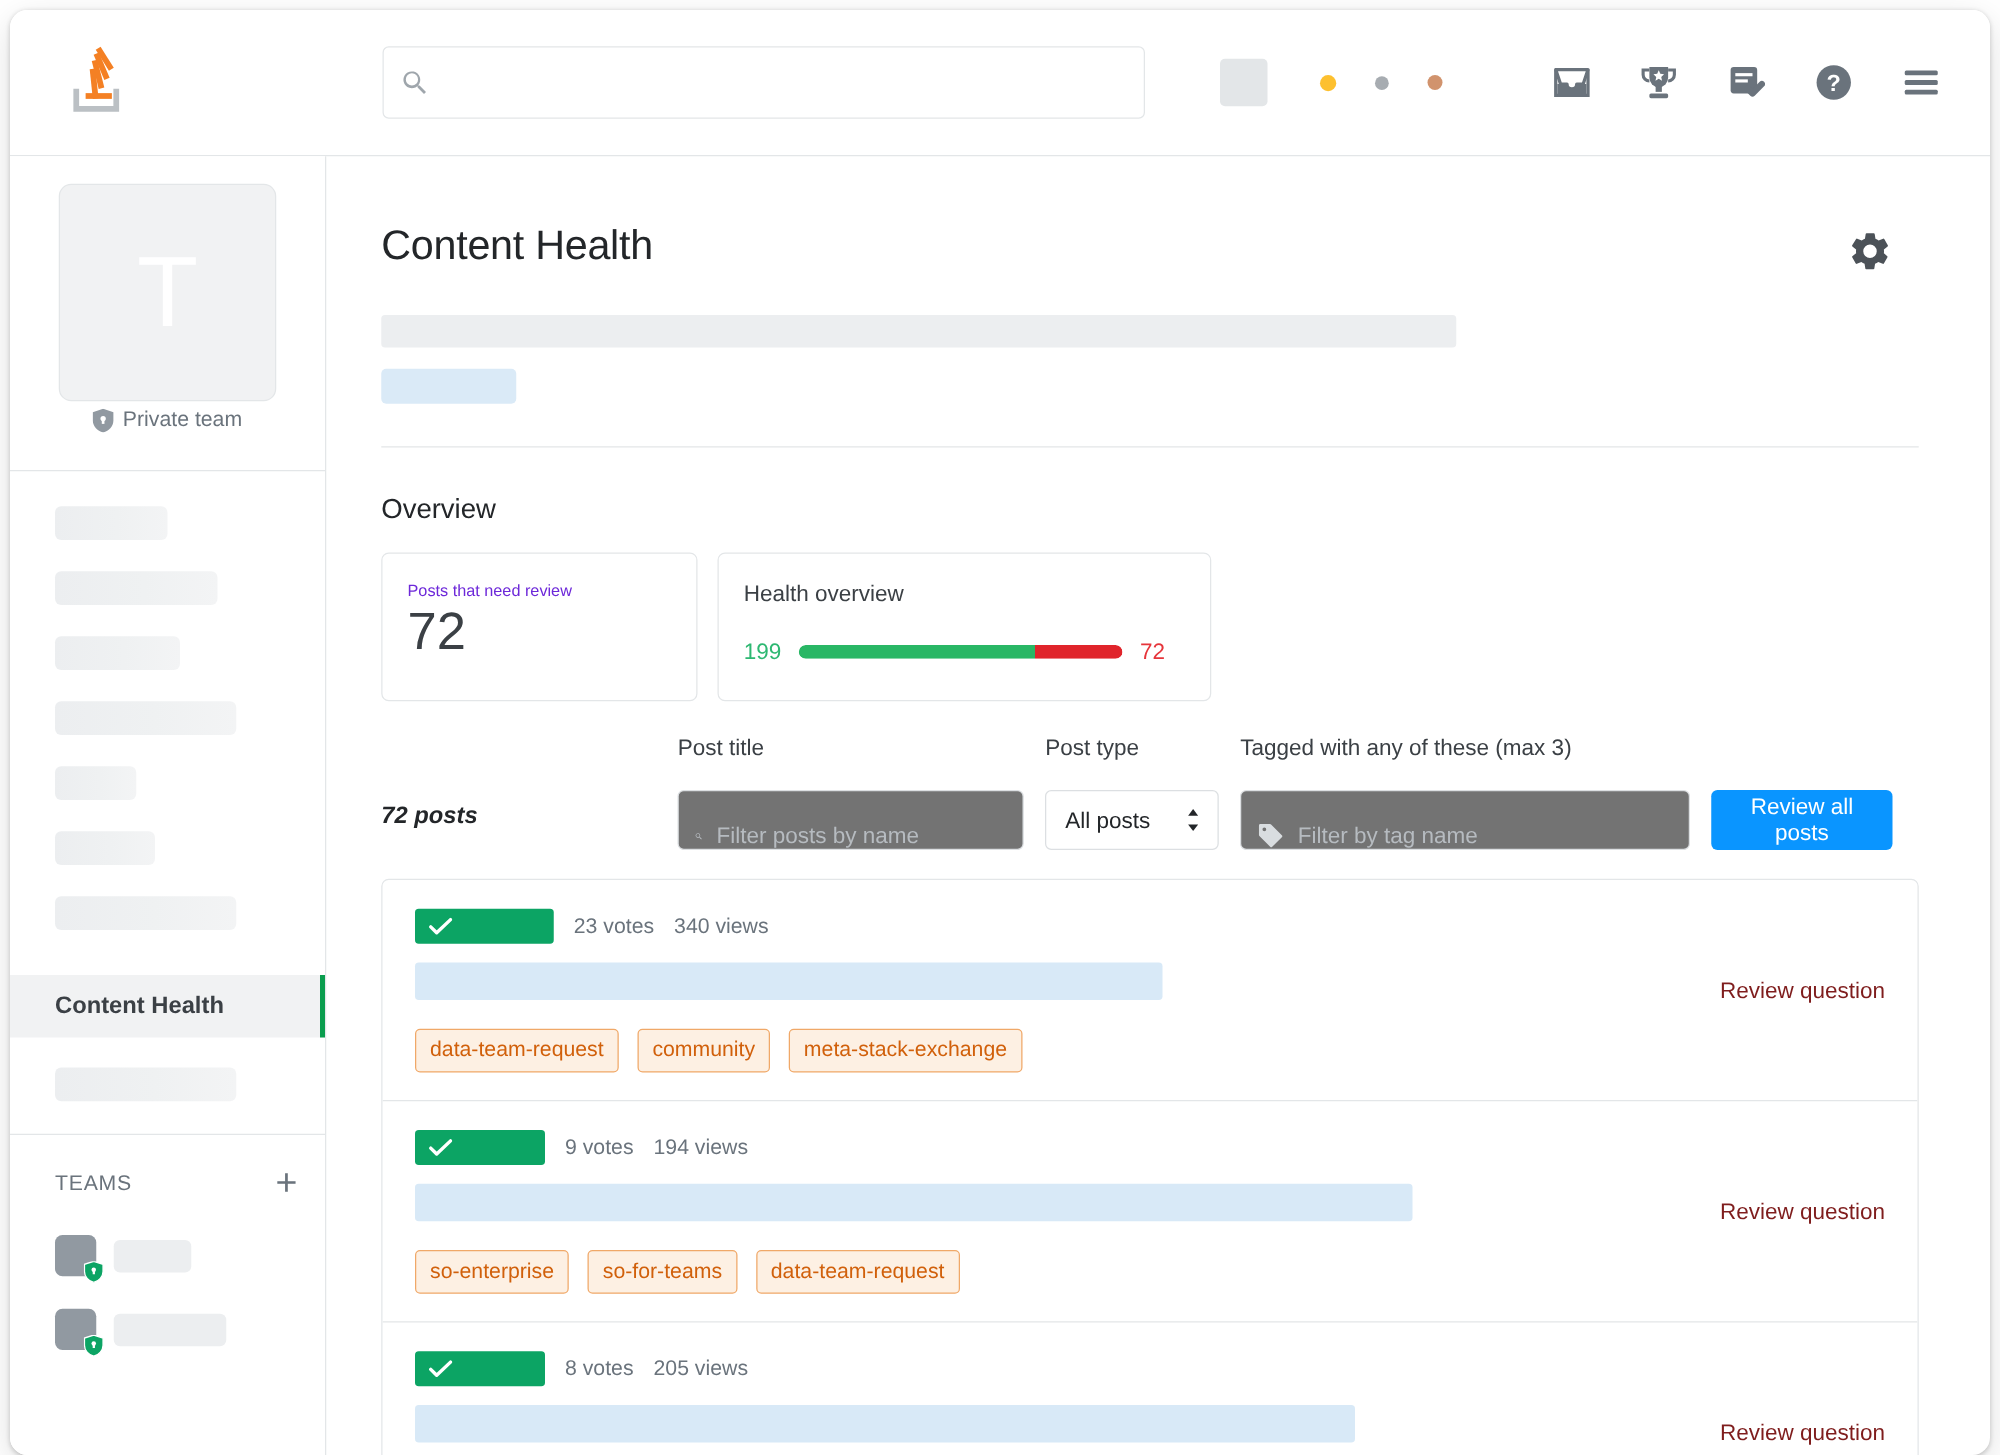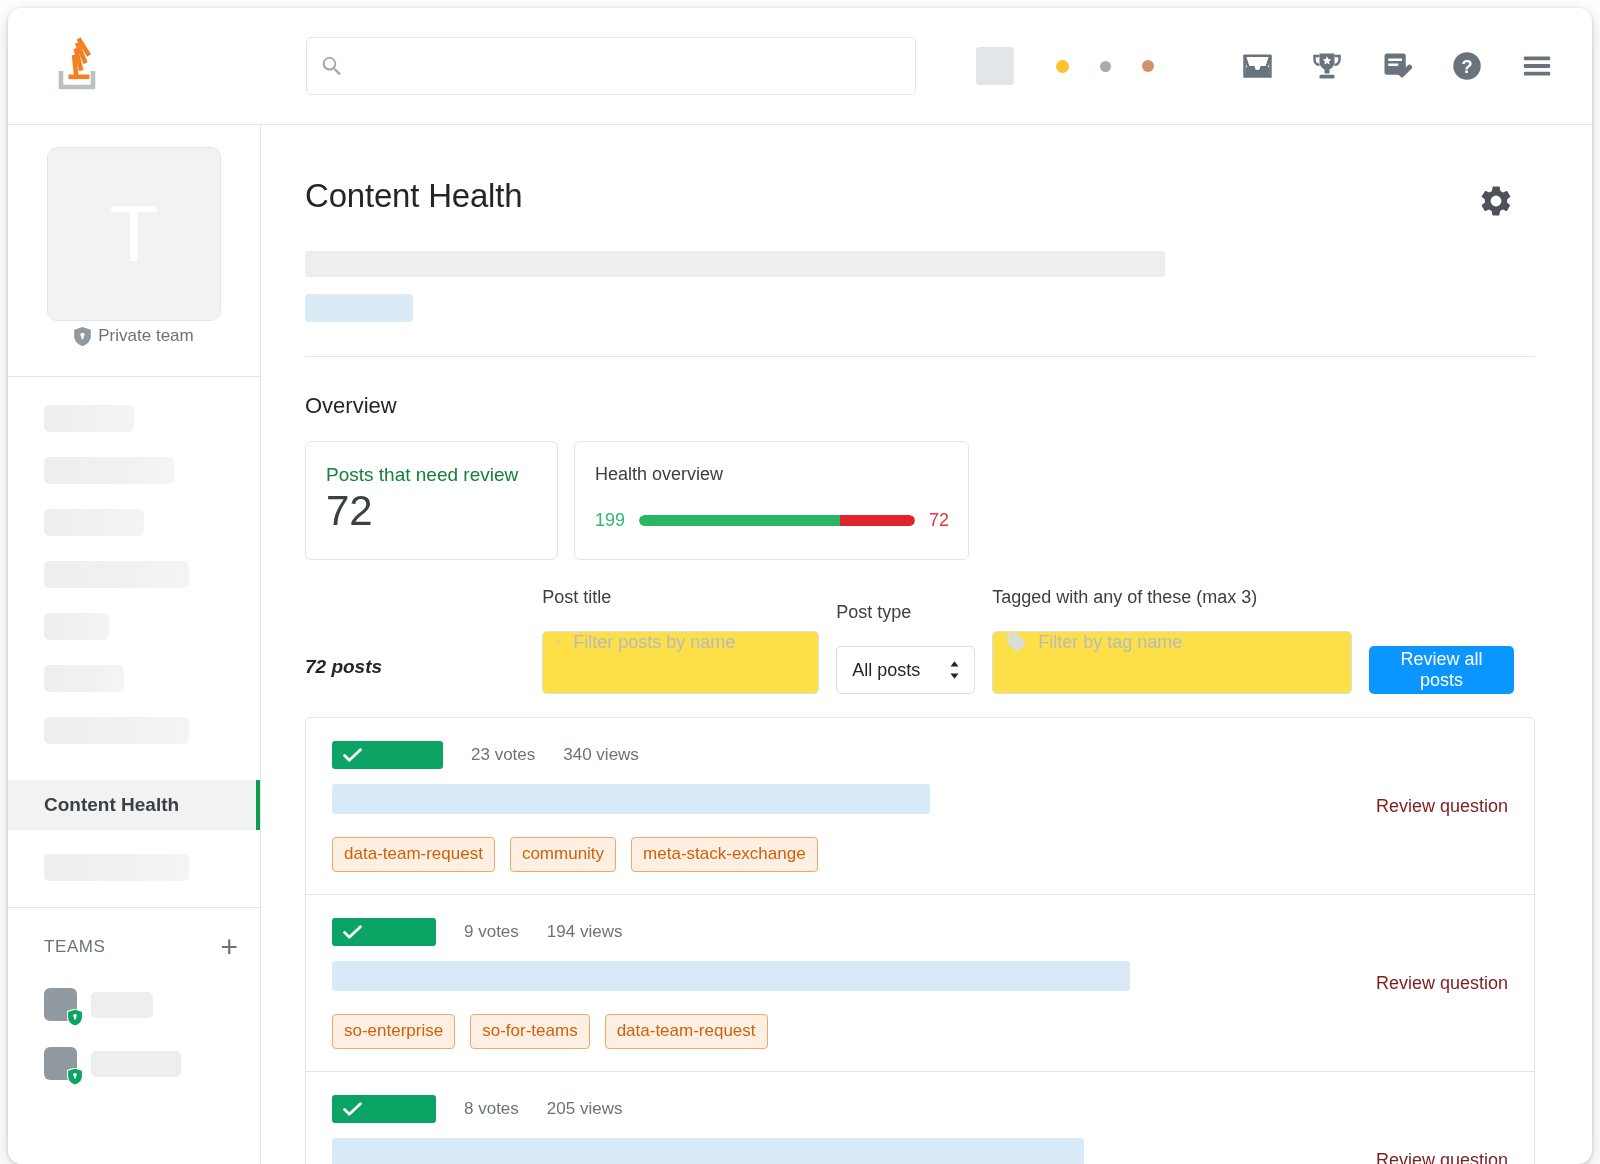--- a/index.html
+++ b/index.html
@@ -104,39 +104,39 @@
   .gear { cursor: pointer; margin-top: 6px; }
   .redact-lg { width: 860px; height: 26px; background: #eceef0; border-radius: 3px; margin-top: 28px; }
   .redact-blue { width: 108px; height: 28px; background: #daeaf7; border-radius: 4px; margin-top: 17px; }
   .divider { height: 1px; background: #e3e6e8; margin-top: 34px; width: 1230px; }
 
   .section-title { font-size: 22px; color: #232629; margin-top: 36px; font-weight: 400;}
 
   .cards { display: flex; gap: 16px; margin-top: 22px; }
   .card { border: 1px solid #e3e6e8; border-radius: 6px; background: #fff; }
   .card-review { width: 253px; height: 119px; padding: 22px 20px 0; }
-  .card-review .lbl { font-size: 19px; color: #15803d; }
+  .card-review .lbl { font-size: 13px; color: #6d28d9; }
   .card-review .big { font-size: 42px; color: #3b4045; margin-top: 2px; font-weight: 400; line-height: 1.1;}
-  .card-health { width: 395px; height: 119px; padding: 22px 19px 0 20px; }
+  .card-health { width: 395px; height: 119px; padding: 22px 36px 0 20px; }
   .card-health .lbl { font-size: 18px; color: #3b4045; }
   .health-row { display: flex; align-items: center; margin-top: 25px; gap: 14px; }
   .hnum.green { color: #2eb872; font-size: 18px; }
   .hnum.red { color: #e6353b; font-size: 18px; }
   .hbar { flex: 1; height: 11px; border-radius: 6px; overflow: hidden; display: flex; }
   .hbar .g { background: #29b765; height: 100%; border-radius: 6px 0 0 6px;}
   .hbar .r { background: #e0242b; height: 100%; border-radius: 0 6px 6px 0;}
 
   
   .filters { display: flex; align-items: flex-end; gap: 17px; margin-top: 27px; }
   .posts-count { font-size: 19px; font-weight: bold; color: #232629; width: 268px; padding-bottom: 16px; font-style: italic; }
   .fgroup { display: flex; flex-direction: column; }
   .flabel { font-size: 18px; color: #3b4045; margin-bottom: 23px; }
   .finput {
-    height: 63px; border: 1px solid #dcdfe2; border-radius: 5px;
-    display: flex; align-items: flex-start; padding: 0 13px; background: #fde047;
+    height: 48px; border: 1px solid #dcdfe2; border-radius: 5px;
+    display: flex; align-items: flex-end; padding: 0 13px; background: #737373;
   }
   .finput input {
     border: none; outline: none; background: transparent; flex: 1;
     font-size: 18px; color: #232629; padding-left: 11px;
     font-family: "Liberation Sans", sans-serif;
   }
   .finput input::placeholder { color: #b6bbc0; }
   .w-title { width: 277px; }
   .w-tag { width: 360px; }
   .fselect {
@@ -151,21 +151,21 @@
   }
 
   
   .post-list {
     margin-top: 23px; border: 1px solid #e3e6e8; border-radius: 6px;
     width: 1230px; background: #fff; overflow: hidden;
   }
   .post-row { display: flex; padding: 23px 26px 22px; border-bottom: 1px solid #e3e6e8; }
   .post-row:last-child { border-bottom: none; }
   .post-main { flex: 1; }
-  .meta-line { display: flex; align-items: center; gap: 28px; }
+  .meta-line { display: flex; align-items: center; gap: 16px; }
   .accepted {
     width: 111px; height: 28px; background: #0ca464; border-radius: 3px;
     display: flex; align-items: center; padding-left: 11px;
   }
   .meta-txt { font-size: 17px; color: #6a737c; }
   .title-redact { height: 30px; background: #d8e9f7; border-radius: 3px; margin-top: 15px; }
   .tags { display: flex; gap: 15px; margin-top: 23px; }
   .tag {
     border: 1px solid #f0a868; background: #fdf0e3; color: #d1600b;
     border-radius: 4px; font-size: 17px; padding: 6px 11px 7px; cursor: pointer;

